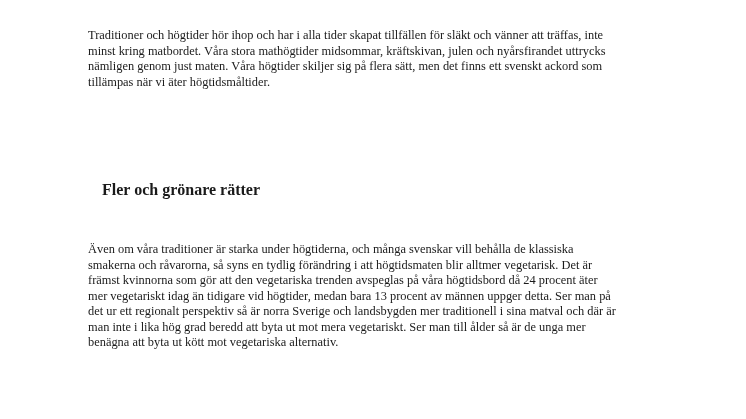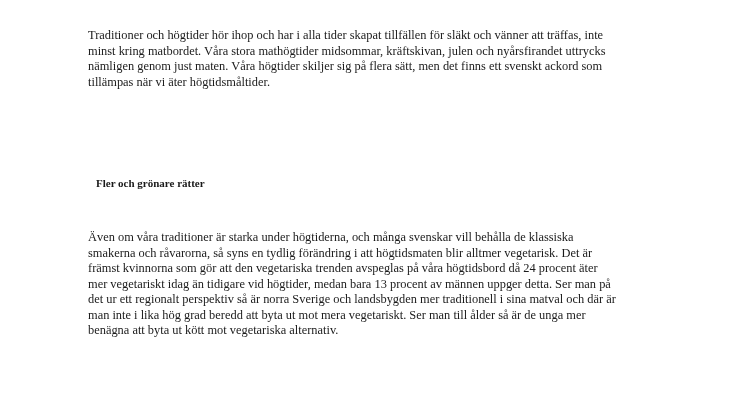--- a/index.html
+++ b/index.html
@@ -25,22 +25,22 @@
     font-family: "Liberation Serif", "DejaVu Serif", serif;
     font-size: 12.4px;
     line-height: 15.5px;
     color: #1a1a1a;
     white-space: pre;
   }
   .textblock p {
     margin: 0 0 15.5px 0;
   }
   .textblock h3 {
-    margin: 8px;
-    font-size: 11px;
+    margin: 14px;
+    font-size: 16px;
     line-height: 15.5px;
     font-weight: bold;
     color: #1a1a1a;
   }
 </style>
 </head>
 <body>
 
 <div class="page">
   <div class="textblock">

